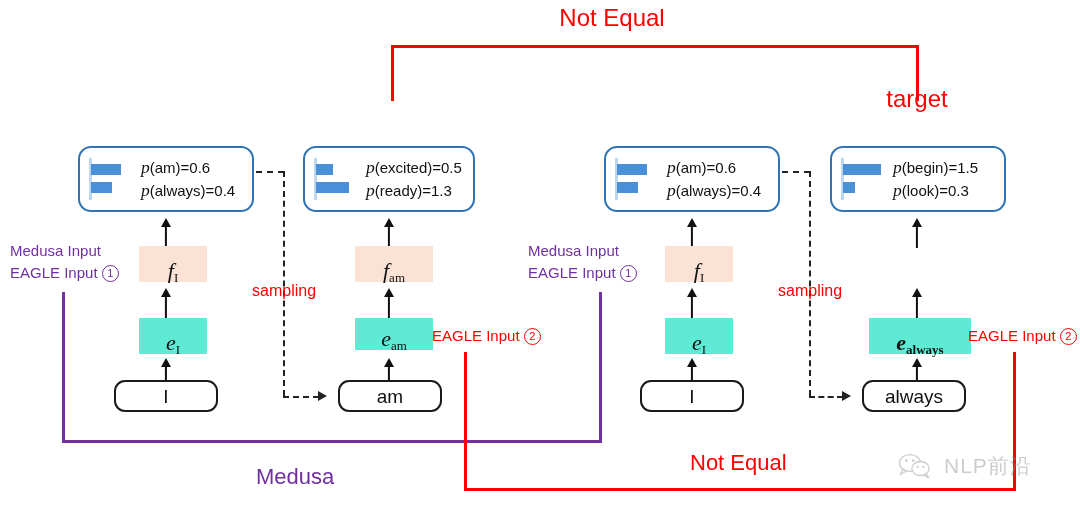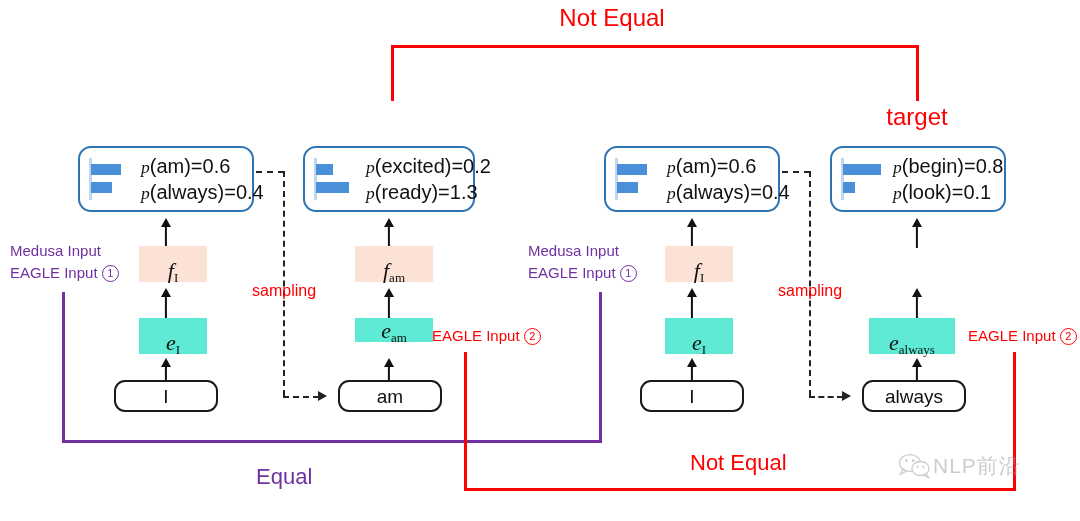--- a/index.html
+++ b/index.html
@@ -24,21 +24,21 @@
         box-sizing:border-box;display:flex;align-items:center;}
   .pbox .mini{position:relative;width:46px;height:42px;margin-left:9px;flex:0 0 auto;}
   .pbox .mini .axis{position:absolute;left:0;top:0;width:2.5px;height:42px;background:#BDD7EE;}
   .pbox .mini .bar{position:absolute;left:2px;height:11px;background:#4A90D9;}
   .pbox .mini .bar.b1{top:6px;}
   .pbox .mini .bar.b2{top:24px;}
   .pbox .plines{margin-left:6px;display:flex;flex-direction:column;justify-content:center;}
   .pline{font-size:17.5px;color:#111;white-space:nowrap;line-height:1.32;
          font-family:"Liberation Serif",serif;}
   .pline i{font-style:italic;font-family:"Liberation Serif",serif;}
-  .pline span.fn{font-style:normal;font-family:"Liberation Sans",sans-serif;font-size:20px;}
+  .pline span.fn{font-style:normal;font-family:"Liberation Sans",sans-serif;font-size:15px;}
 
   
   .fblock,.eblock{position:absolute;display:flex;align-items:flex-end;justify-content:center;
                   box-sizing:border-box;}
   .fblock{background:#FBE2D5;}
   .eblock{background:#5eead4;}
   .mathlbl{font-family:"Liberation Serif",serif;font-style:italic;font-size:22px;color:#111;
            white-space:nowrap;line-height:1;}
   .mathlbl sub{font-style:normal;font-size:13px;vertical-align:baseline;
                position:relative;top:4px;font-family:"Liberation Serif",serif;}
@@ -68,36 +68,36 @@
   .seg.red-v{border-left:3px solid #FF0000;}
   .seg.pur-h{border-top:3px solid #7030A0;}
   .seg.pur-v{border-left:3px solid #7030A0;}
 
   
   .circnum{display:inline-block;border:1.2px solid currentColor;border-radius:50%;
            width:15px;height:15px;line-height:14px;text-align:center;font-size:11px;
            vertical-align:middle;position:relative;top:-1px;}
 
   
-  #watermark{position:absolute;display:flex;align-items:center;gap:1px;opacity:.5;}
+  #watermark{position:absolute;display:flex;align-items:center;gap:12px;opacity:.5;}
   #watermark .wm-text{font-size:21px;color:#9a9a9a;letter-spacing:1px;
                       font-family:"Liberation Sans",sans-serif;white-space:nowrap;}
 </style>
 </head>
 <body>
 
 <div id="stage">
 
   <div class="lbl t-notequal-top red" style="left:612px;top:6px;transform:translateX(-50%);">Not Equal</div>
   <div class="seg red-h" style="left:391px;top:45px;width:528px;"></div>
   <div class="seg red-v" style="left:391px;top:45px;height:56px;"></div>
   <div class="seg red-v" style="left:916px;top:45px;height:56px;"></div>
 
   <div class="lbl t-target red" style="left:388px;top:105px;transform:translateX(-50%);"></div>
-  <div class="lbl t-target red" style="left:917px;top:105px;transform:translateX(-50%);">target</div>
+  <div class="lbl t-target red" style="left:917px;top:87px;transform:translateX(-50%);">target</div>
 
   <div class="pbox" style="left:78px;top:146px;width:176px;height:66px;">
     <div class="mini">
       <div class="axis"></div>
       <div class="bar b1" style="width:30px;"></div>
       <div class="bar b2" style="width:21px;"></div>
     </div>
     <div class="plines">
       <div class="pline"><i>p</i><span class="fn">(am)=0.6</span></div>
       <div class="pline"><i>p</i><span class="fn">(always)=0.4</span></div>
@@ -125,36 +125,36 @@
     <span class="tok">I</span>
   </div>
 
   <div class="pbox" style="left:303px;top:146px;width:172px;height:66px;">
     <div class="mini">
       <div class="axis"></div>
       <div class="bar b1" style="width:17px;"></div>
       <div class="bar b2" style="width:33px;"></div>
     </div>
     <div class="plines">
-      <div class="pline"><i>p</i><span class="fn">(excited)=0.2</span></div>
+      <div class="pline"><i>p</i><span class="fn">(excited)=0.5</span></div>
       <div class="pline"><i>p</i><span class="fn">(ready)=1.3</span></div>
     </div>
   </div>
   <div class="varrow" style="left:389px;top:218px;height:30px;">
     <div class="head"></div>
       <div class="shaft" style="top:8px;height:22px;"></div>
   </div>
   <div class="fblock" style="left:355px;top:246px;width:78px;height:36px;">
     <span class="mathlbl">f<sub>am</sub></span>
   </div>
   <div class="varrow" style="left:389px;top:288px;height:31px;">
     <div class="head"></div>
       <div class="shaft" style="top:8px;height:23px;"></div>
   </div>
-  <div class="eblock" style="left:355px;top:318px;width:78px;height:24px;">
+  <div class="eblock" style="left:355px;top:318px;width:78px;height:32px;">
     <span class="mathlbl">e<sub>am</sub></span>
   </div>
   <div class="varrow" style="left:389px;top:358px;height:24px;">
     <div class="head"></div>
       <div class="shaft" style="top:8px;height:16px;"></div>
   </div>
   <div class="tokbox" style="left:338px;top:380px;width:104px;height:32px;">
     <span class="tok">am</span>
   </div>
 
@@ -197,33 +197,33 @@
     <span class="tok">I</span>
   </div>
 
   <div class="pbox" style="left:830px;top:146px;width:176px;height:66px;">
     <div class="mini">
       <div class="axis"></div>
       <div class="bar b1" style="width:38px;"></div>
       <div class="bar b2" style="width:12px;"></div>
     </div>
     <div class="plines">
-      <div class="pline"><i>p</i><span class="fn">(begin)=0.8</span></div>
-      <div class="pline"><i>p</i><span class="fn">(look)=0.1</span></div>
+      <div class="pline"><i>p</i><span class="fn">(begin)=1.5</span></div>
+      <div class="pline"><i>p</i><span class="fn">(look)=0.3</span></div>
     </div>
   </div>
   <div class="varrow" style="left:917px;top:218px;height:30px;">
     <div class="head"></div>
       <div class="shaft" style="top:8px;height:22px;"></div>
   </div>
   <div class="varrow" style="left:917px;top:288px;height:31px;">
     <div class="head"></div>
       <div class="shaft" style="top:8px;height:23px;"></div>
   </div>
-  <div class="eblock" style="left:869px;top:318px;width:86px;height:36px;">
+  <div class="eblock" style="left:869px;top:318px;width:102px;height:36px;font-weight:bold;">
     <span class="mathlbl">e<sub>always</sub></span>
   </div>
   <div class="varrow" style="left:917px;top:358px;height:24px;">
     <div class="head"></div>
       <div class="shaft" style="top:8px;height:16px;"></div>
   </div>
   <div class="tokbox" style="left:862px;top:380px;width:104px;height:32px;">
     <span class="tok">always</span>
   </div>
 
@@ -235,21 +235,21 @@
 
   <div class="lbl t-medusa purple" style="left:10px;top:243px;">Medusa Input</div>
   <div class="lbl t-medusa purple" style="left:10px;top:265px;"><span>EAGLE  Input </span><span class="circnum">1</span></div>
 
   <div class="lbl t-medusa purple" style="left:528px;top:243px;">Medusa Input</div>
   <div class="lbl t-medusa purple" style="left:528px;top:265px;"><span>EAGLE  Input </span><span class="circnum">1</span></div>
 
   <div class="seg pur-v" style="left:62px;top:292px;height:150px;"></div>
   <div class="seg pur-h" style="left:62px;top:440px;width:540px;"></div>
   <div class="seg pur-v" style="left:599px;top:292px;height:150px;"></div>
-  <div class="lbl t-equal-bot purple" style="left:256px;top:466px;">Equal</div>
+  <div class="lbl t-equal-bot purple" style="left:256px;top:466px;">Medusa</div>
 
   <div class="lbl t-eagle2 red" style="left:432px;top:328px;"><span>EAGLE  Input </span><span class="circnum">2</span></div>
   <div class="lbl t-eagle2 red" style="left:968px;top:328px;"><span>EAGLE  Input </span><span class="circnum">2</span></div>
 
   <div class="seg red-v" style="left:464px;top:352px;height:138px;"></div>
   <div class="seg red-h" style="left:464px;top:488px;width:552px;"></div>
   <div class="seg red-v" style="left:1013px;top:352px;height:138px;"></div>
   <div class="lbl t-notequal-bot red" style="left:690px;top:452px;">Not Equal</div>
 
   <div id="watermark" style="left:898px;top:452px;">

